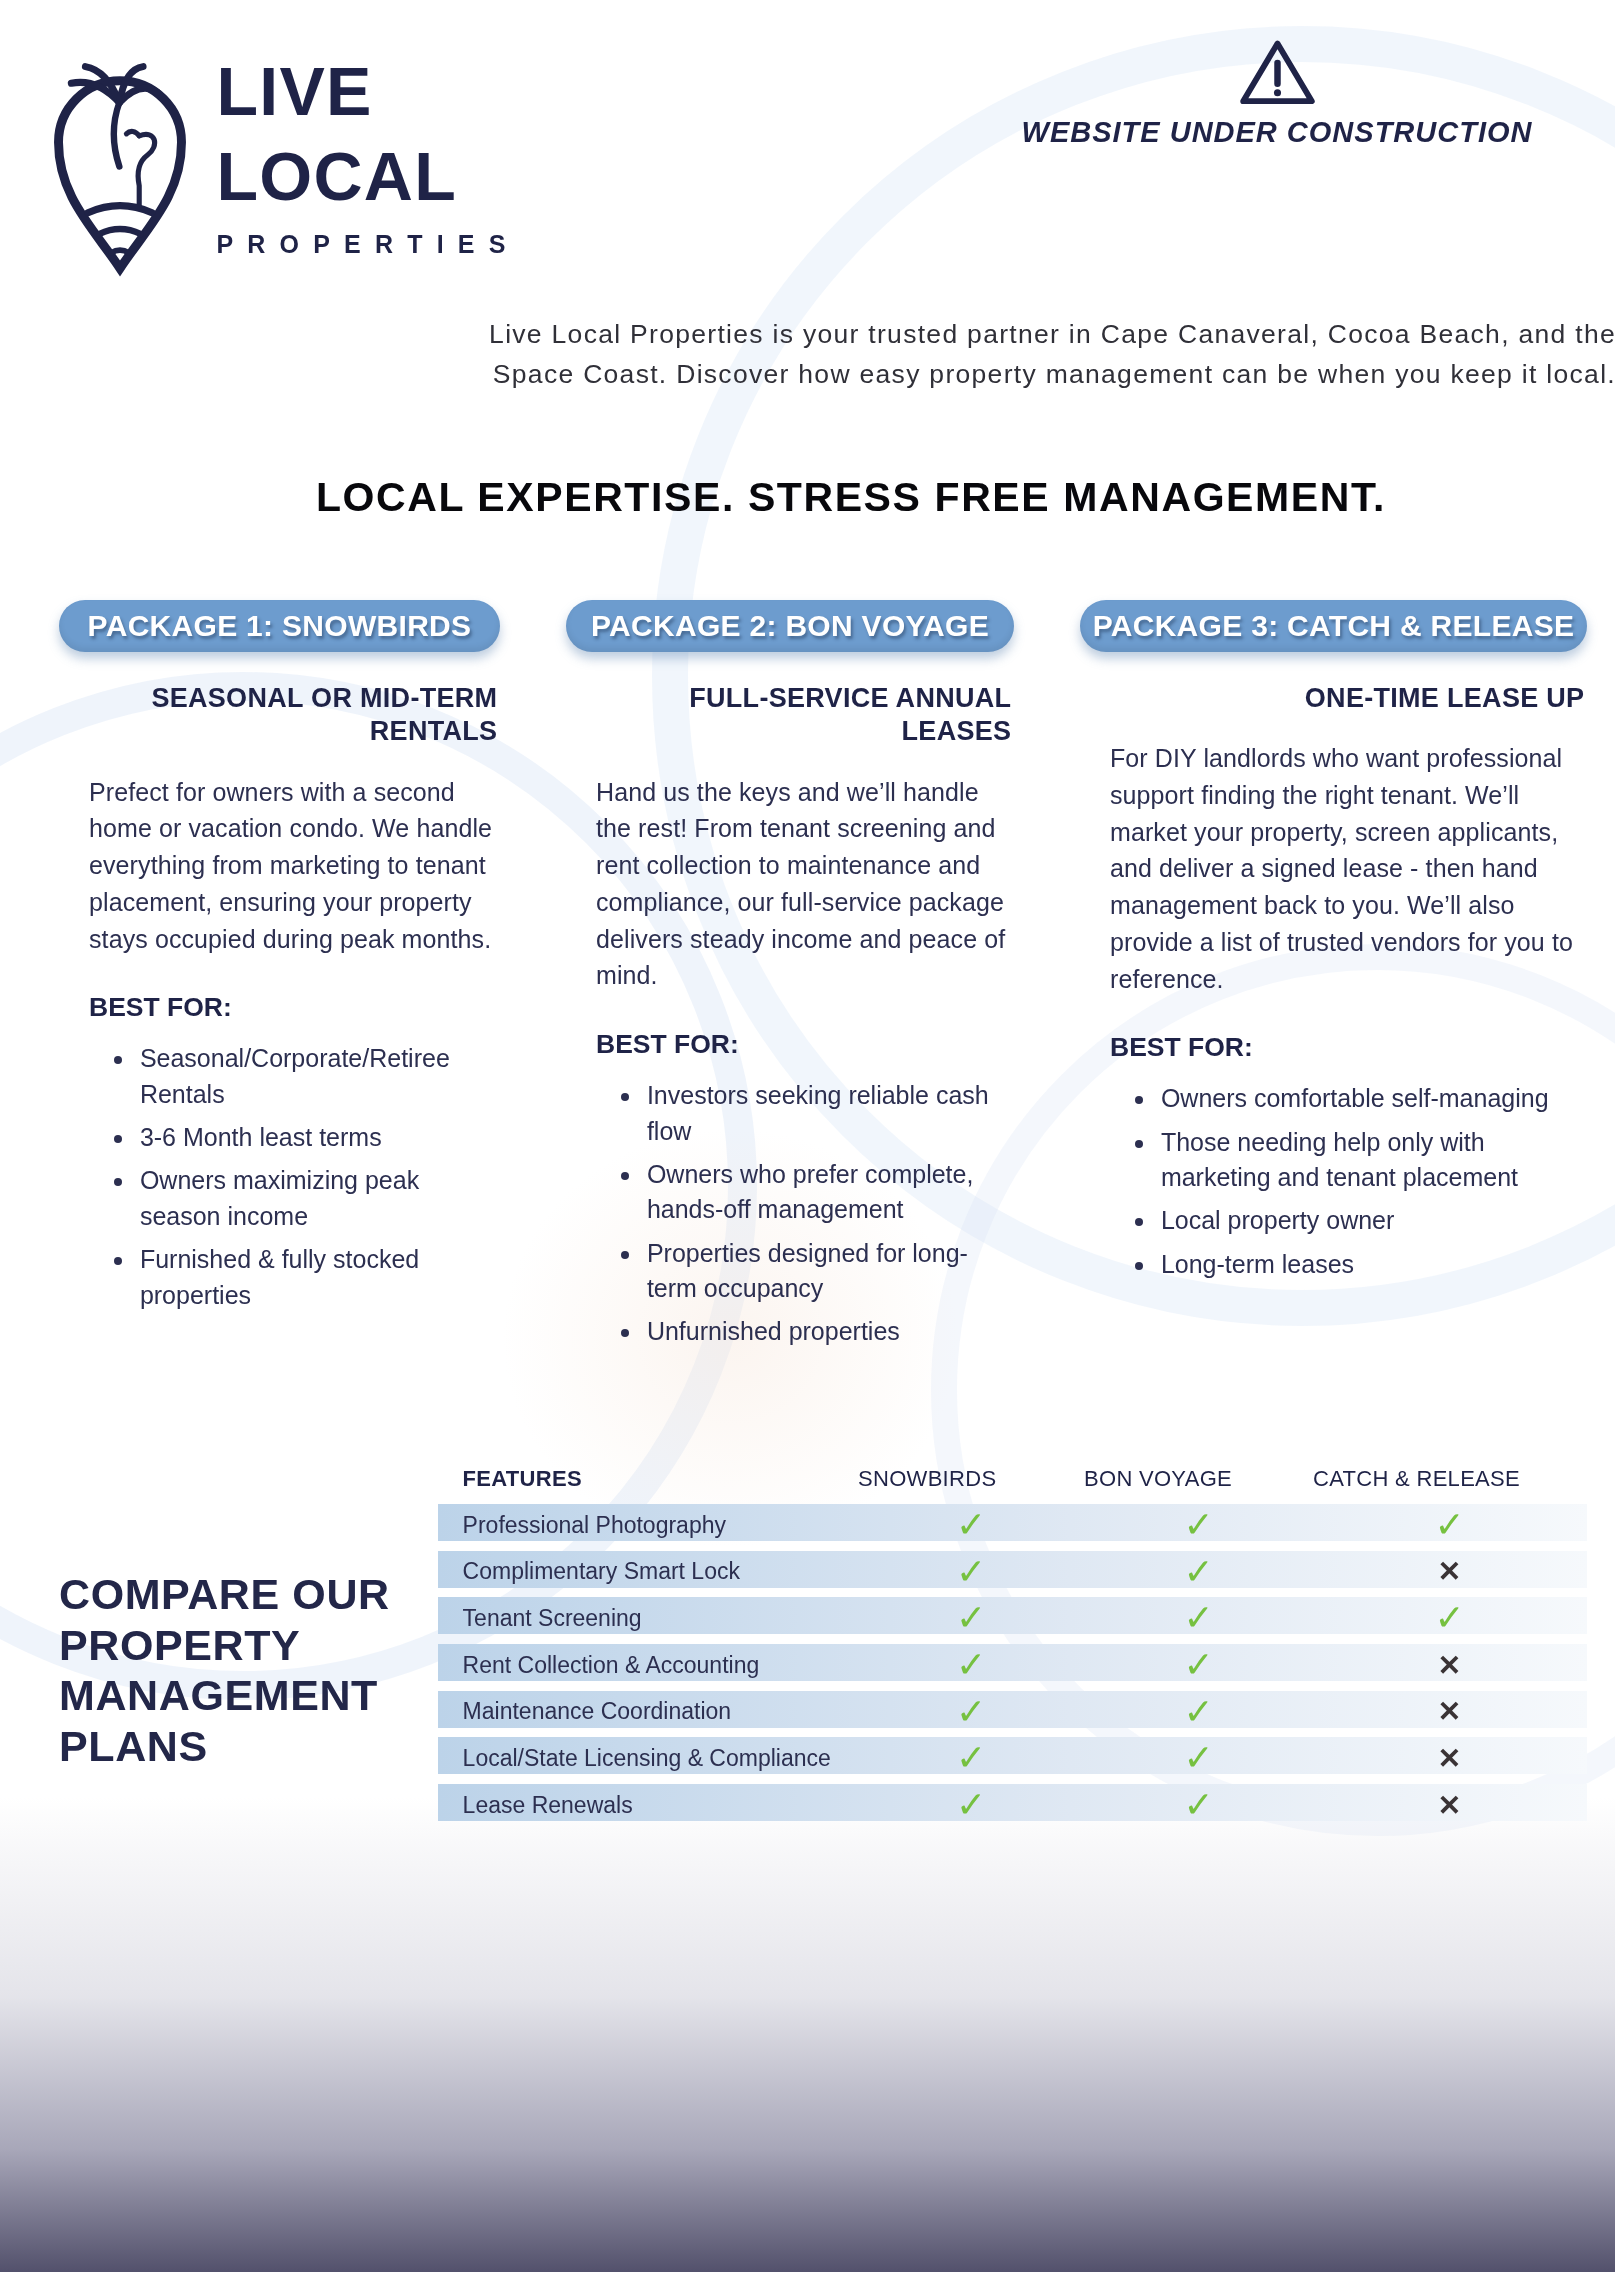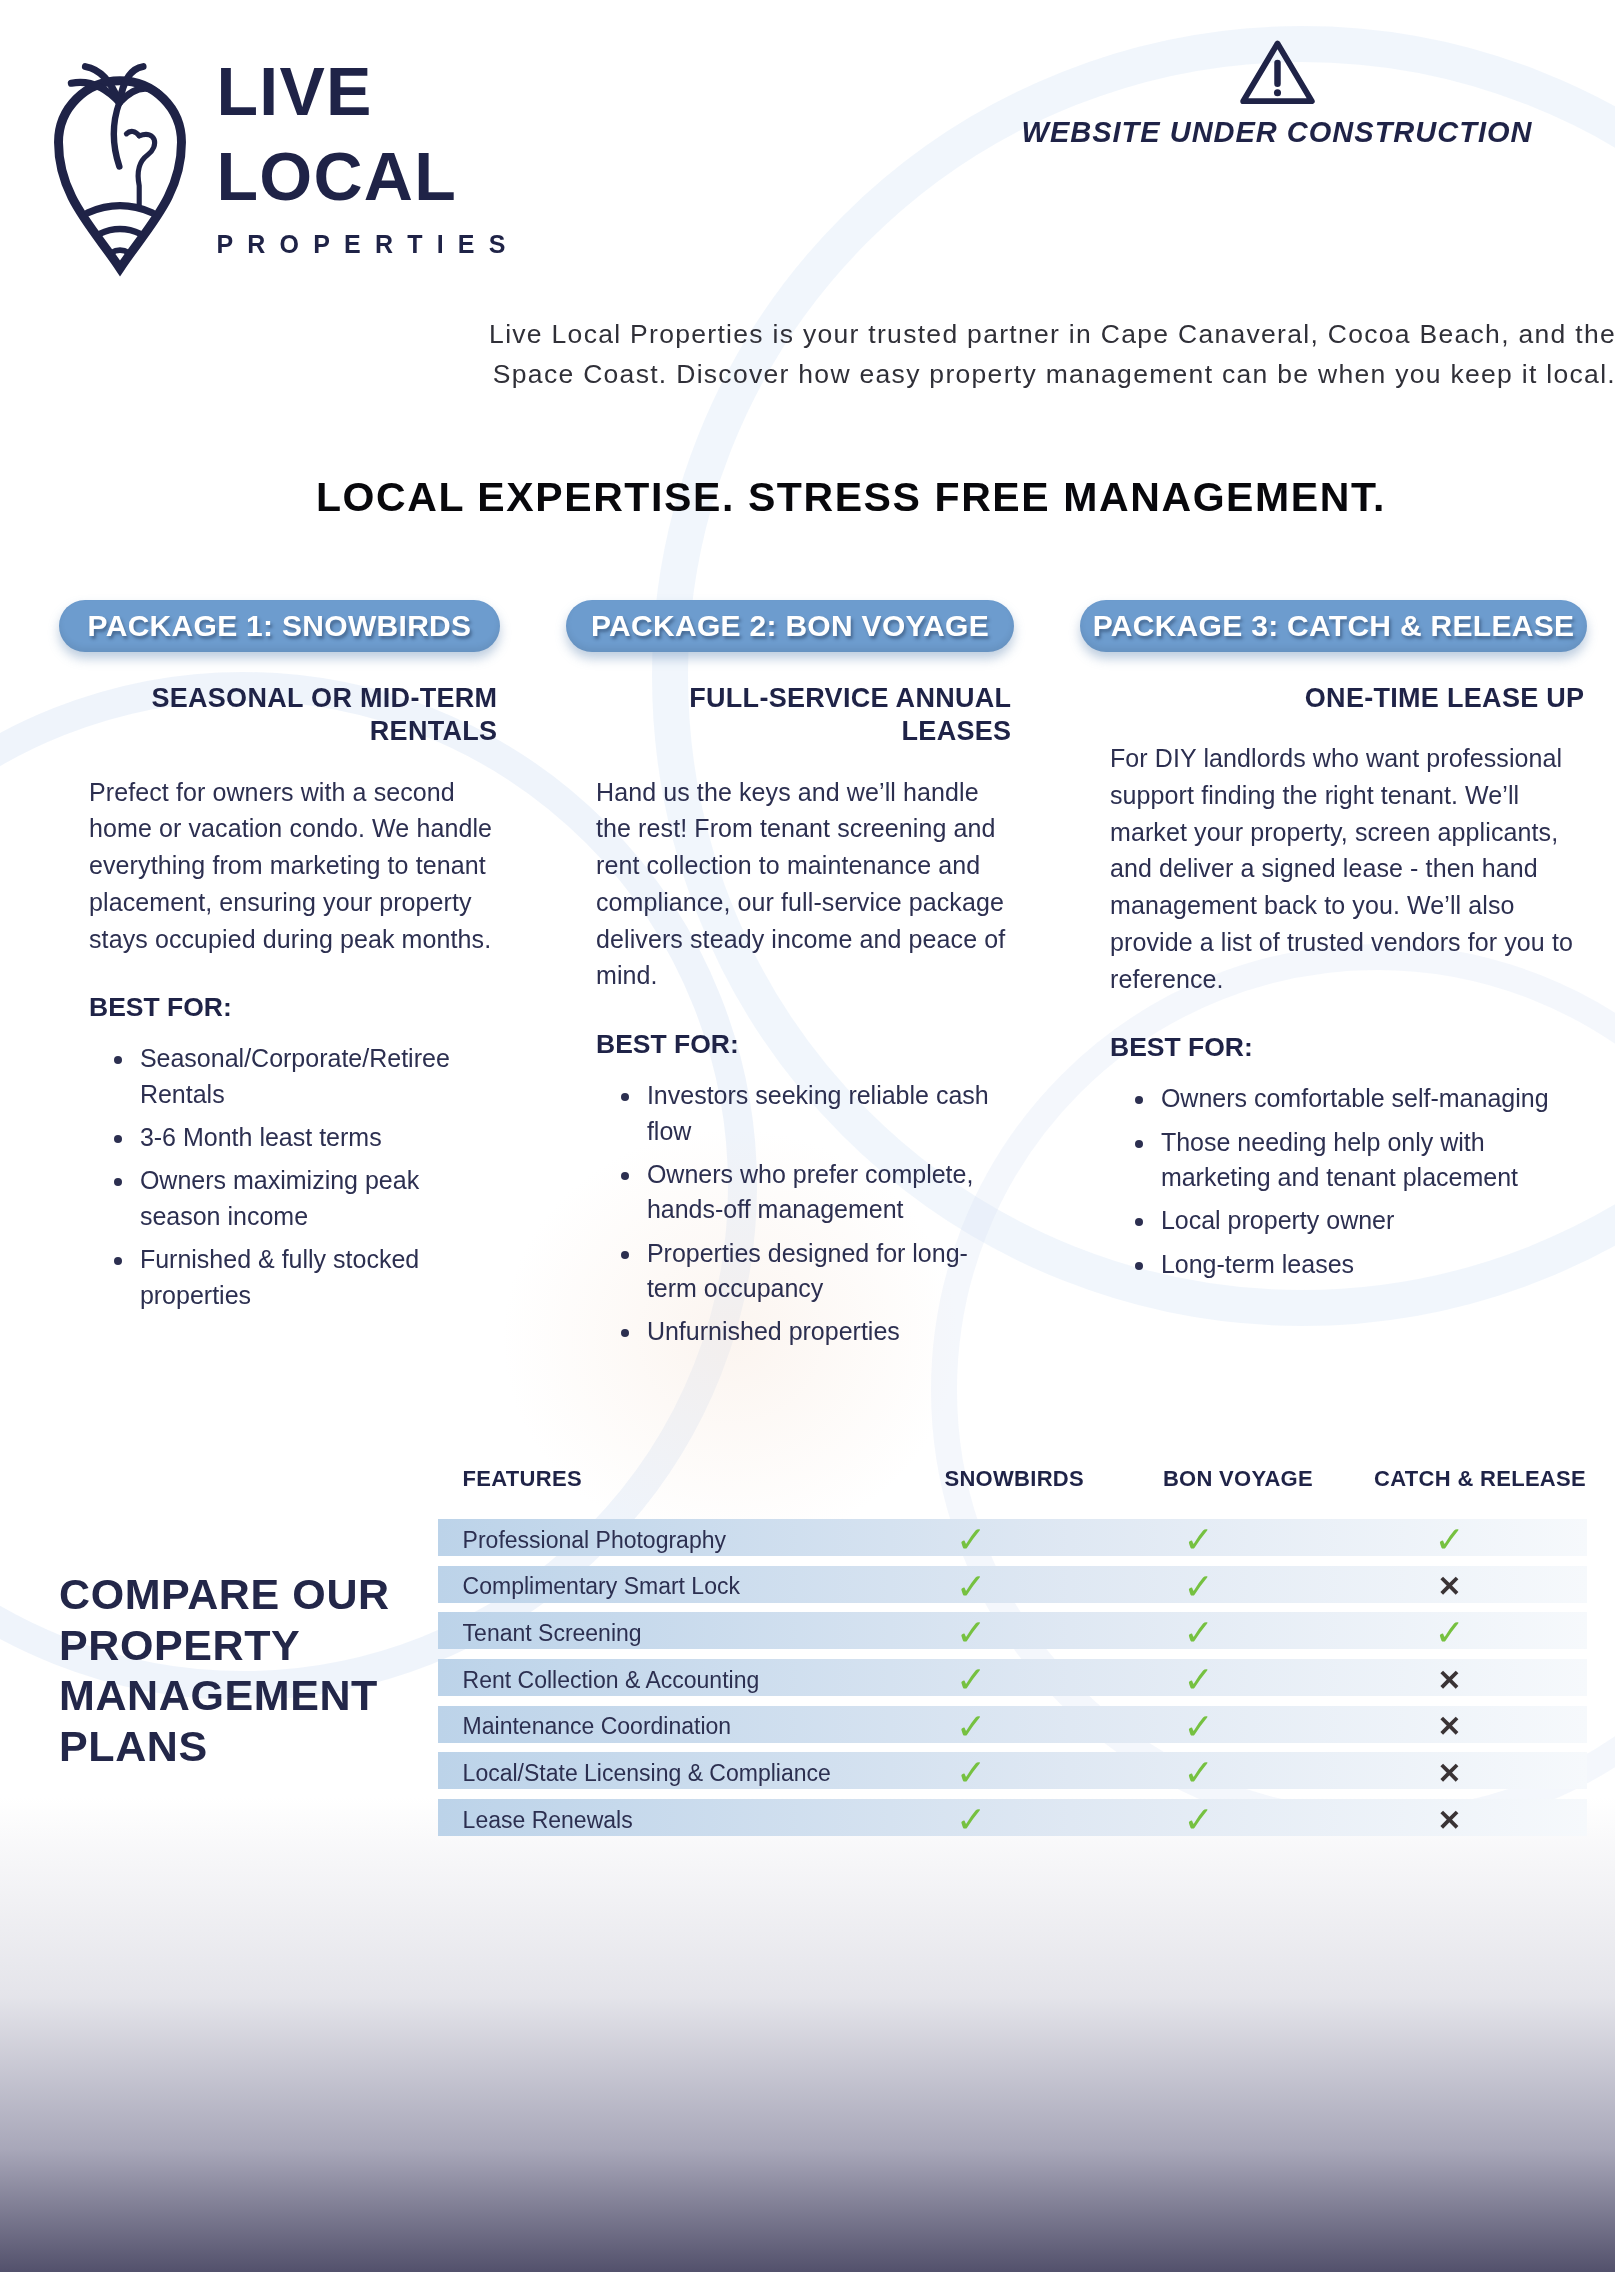--- a/index.html
+++ b/index.html
@@ -60,23 +60,23 @@
   .pkg-body{margin-top:24.6px;font-size:25px;line-height:1.47;color:#2c2f50;letter-spacing:0.1px;}
   .best-for{margin-top:35px;font-size:26.5px;font-weight:800;color:var(--navy,#1f2347);}
   .pkg-bullets{margin:18px 0 0 0;padding-left:47px;list-style:disc;}
   .pkg-bullets li{font-size:25px;line-height:1.42;margin-bottom:7.8px;padding-left:3.9px;color:#2c2f50;}
 
   
   .compare-wrap{position:absolute;top:1462px;left:59px;width:1528px;height:388px;}
   .compare-heading{position:absolute;left:0;top:107px;width:368px;
     font-size:43px;font-weight:800;line-height:1.18;color:#232749;letter-spacing:0.6px;}
   .ctable{position:absolute;left:379px;top:0;width:1149px;}
-  .t-head{display:grid;grid-template-columns:420px 226px 229px 273px;align-items:center;height:34px;margin-bottom:23px;}
+  .t-head{display:grid;grid-template-columns:420px 226px 229px 273px;align-items:center;height:34px;margin-bottom:8px;}
   .t-head .h-feature{padding-left:24.6px;font-size:22px;font-weight:800;color:var(--navy,#1f2347);letter-spacing:0.3px;}
-  .t-head .h-col{text-align:right;font-size:22px;font-weight:700;color:var(--navy,#1f2347);letter-spacing:0.3px;}
+  .t-head .h-col{text-align:left;font-size:22px;font-weight:400;color:var(--navy,#1f2347);letter-spacing:0.3px;}
   .t-row{display:grid;grid-template-columns:420px 226px 229px 273px;align-items:center;
     height:37px;margin-bottom:9.7px;
     background:linear-gradient(90deg, var(--row-blue,#bcd3e9) 0%, #dfe8f3 55%, #f6f9fc 100%);}
   .t-row .cell-feature{padding-left:24.6px;font-size:23px;color:#2c2f50;}
   .t-row .mark{text-align:center;}
   .mark.check{color:var(--check-green,#76c140);font-size:36px;font-weight:400;}
   .mark.cross{color:var(--cross-dark,#3a3335);font-size:28.4px;font-weight:700;}
 </style>
 </head>
 <body>

